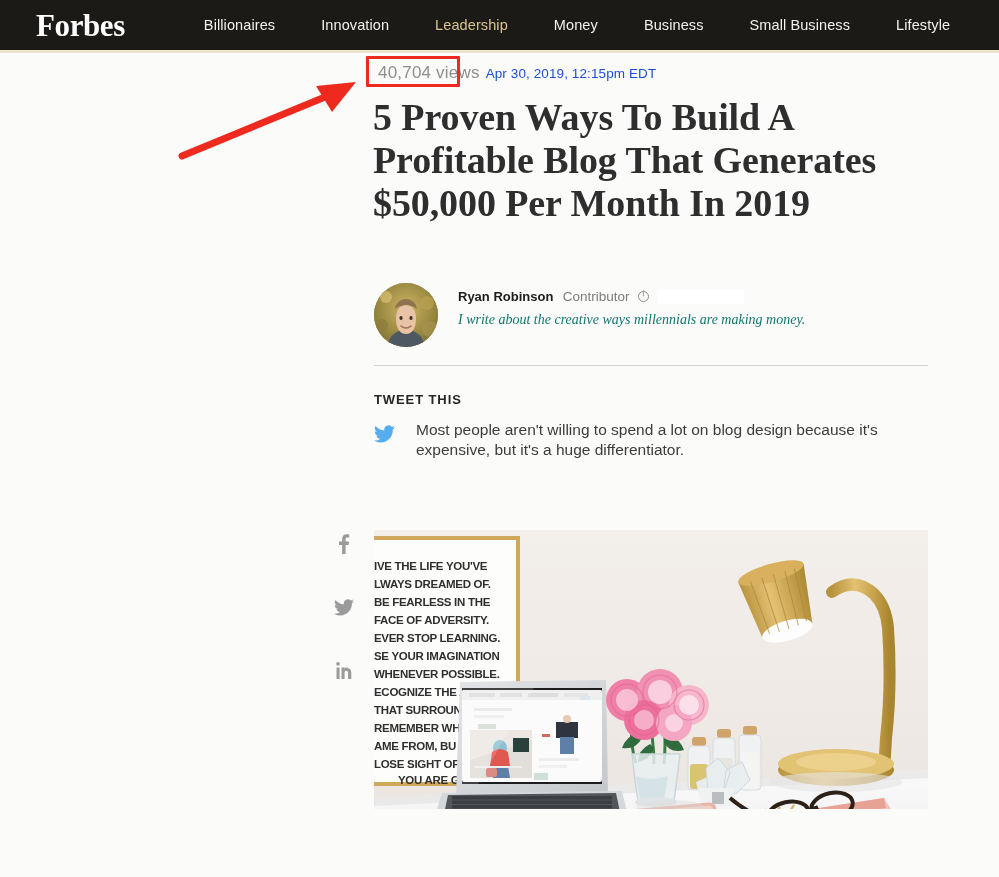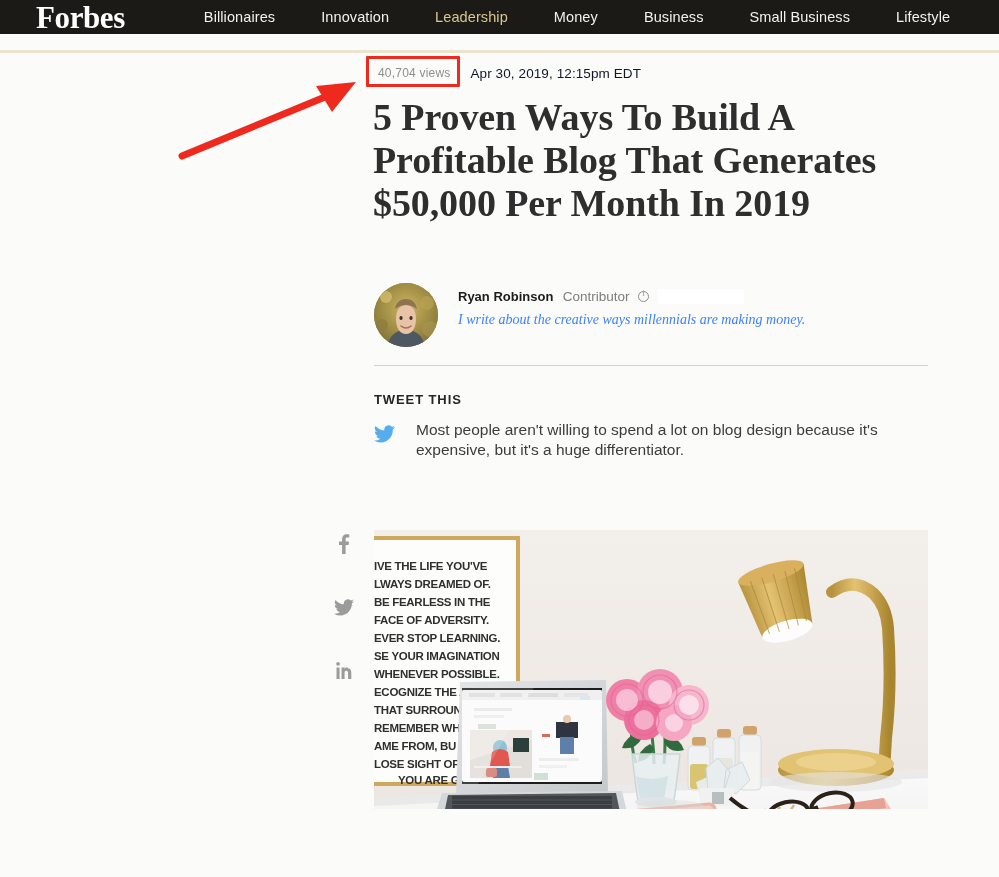--- a/index.html
+++ b/index.html
@@ -6,21 +6,21 @@
   html, body {
     width: 999px; height: 877px;
     background: #fbfbfa;
     font-family: "Liberation Sans", sans-serif;
     overflow: hidden;
   }
   #page { position: relative; width: 999px; height: 877px; background: #fbfbfa; }
 
   
   .nav-bar {
-    position: absolute; top: 0; left: 0; width: 999px; height: 34px;
+    position: absolute; top: 0; left: 0; width: 999px; height: 50px;
     background: #1b1a17;
     display: flex; align-items: center;
   }
   .brand {
     margin-left: 36px;
     color: #ffffff;
     font-family: "Liberation Serif", serif;
     font-size: 31px; font-weight: 700;
     letter-spacing: -0.4px;
     line-height: 1;
@@ -36,31 +36,31 @@
     background: #ece4cc;
   }
 
   
   .meta-row {
     position: absolute; left: 374px; top: 62px;
     display: flex; align-items: center; height: 22px;
   }
   .views-box {
     position: relative;
-    color: #8e8e8e; font-size: 12px; letter-spacing: .2px;
+    color: #8e8e8e; font-size: 17px; letter-spacing: .2px;
     padding: 0 6px 0 4px;
   }
   .views-highlight {
     position: absolute; left: 366px; top: 56px;
     width: 94px; height: 31px;
     border: 3px solid #ee2a1f;
     border-radius: 1px;
     pointer-events: none;
   }
-  .pubdate { color: #0f172a; font-size: 13.5px; margin-left: 14px; letter-spacing: .1px; }
+  .pubdate { color: #1d4ed8; font-size: 13.5px; margin-left: 0; letter-spacing: .1px; }
 
   
   .arrow-svg { position: absolute; left: 160px; top: 60px; width: 220px; height: 120px; }
 
   
   .headline {
     position: absolute; left: 373px; top: 96px; width: 560px;
     font-family: "Liberation Serif", serif;
     font-size: 38px; font-weight: 700; line-height: 43px;
     color: #2e2e2e; letter-spacing: -0.1px;
@@ -86,21 +86,21 @@
     text-align: center; font-size: 8px; color: #8d8d8d;
     font-family: "Liberation Serif", serif;
   }
   .redacted-chip {
     display: inline-block; width: 86px; height: 15px;
     background: #ffffff; vertical-align: middle; margin-left: 4px;
   }
   .author-topic { font-size: 13.5px; color: #8a8559; margin-top: 7px; cursor: pointer; }
   .author-bio {
     font-family: "Liberation Serif", serif;
-    font-style: italic; font-size: 14px; color: #3b82f6; margin-top: 7px;
+    font-style: italic; font-size: 14px; color: #0f766e; margin-top: 7px;
   }
   .byline-rule {
     position: absolute; left: 374px; top: 365px; width: 554px;
     border-top: 1px solid #d4d4d4;
   }
 
   
   .tweet-section { position: absolute; left: 374px; top: 392px; width: 556px; }
   .tweet-head {
     font-size: 13px; font-weight: 700; color: #262626;

